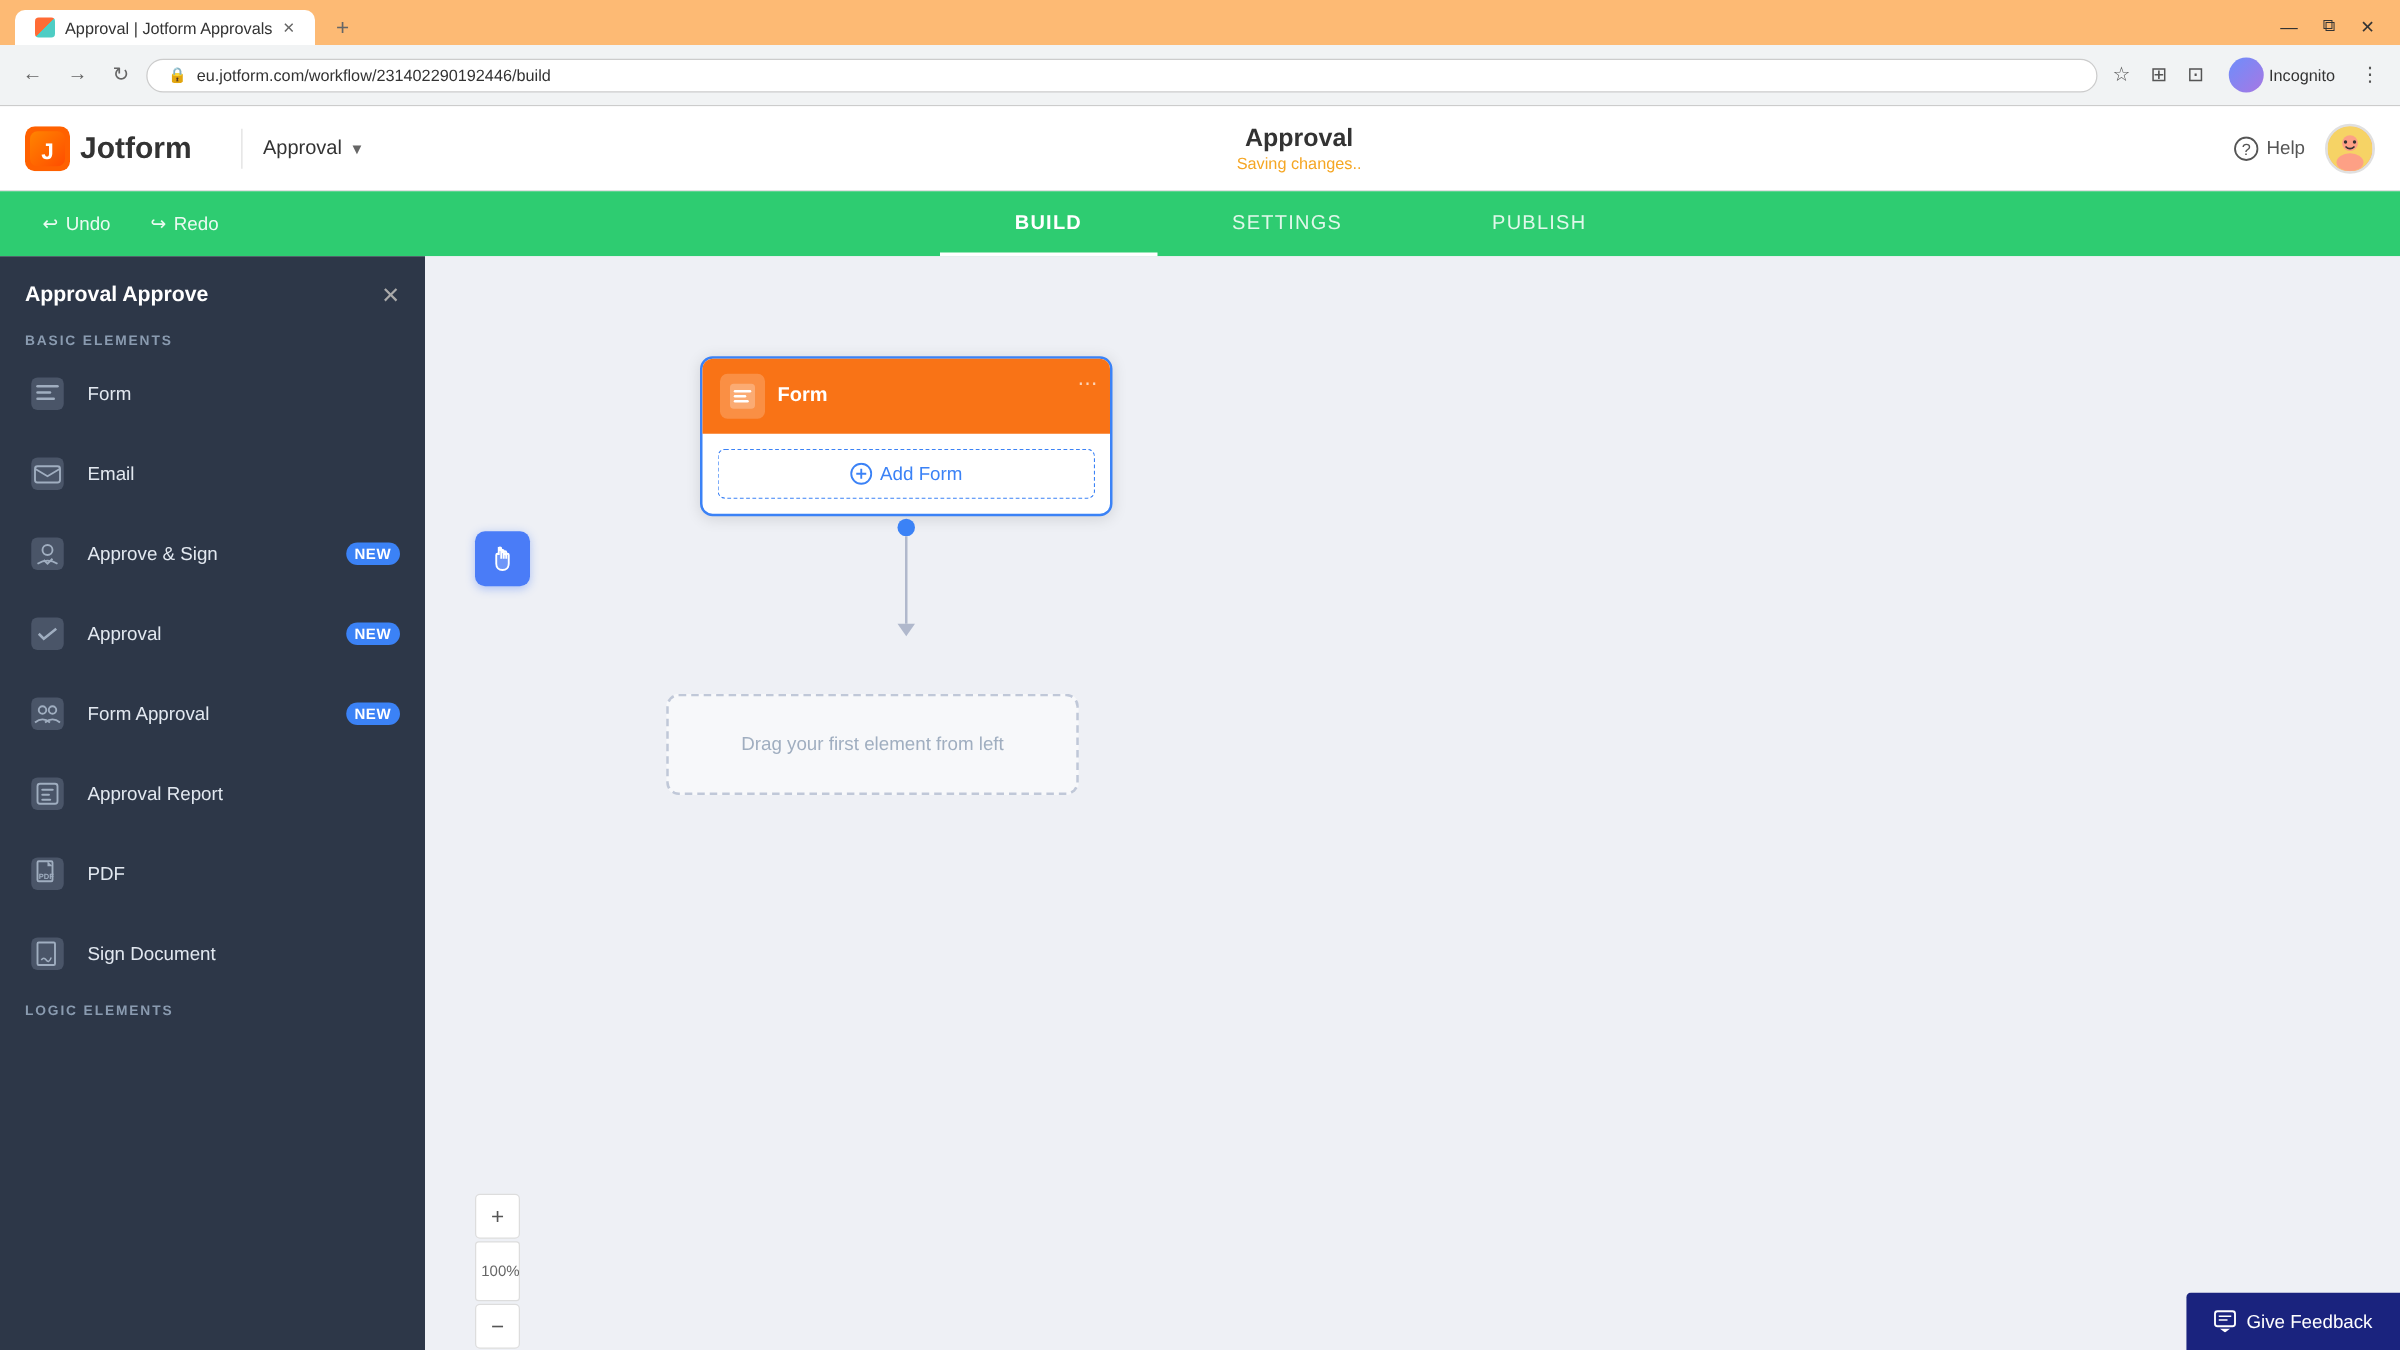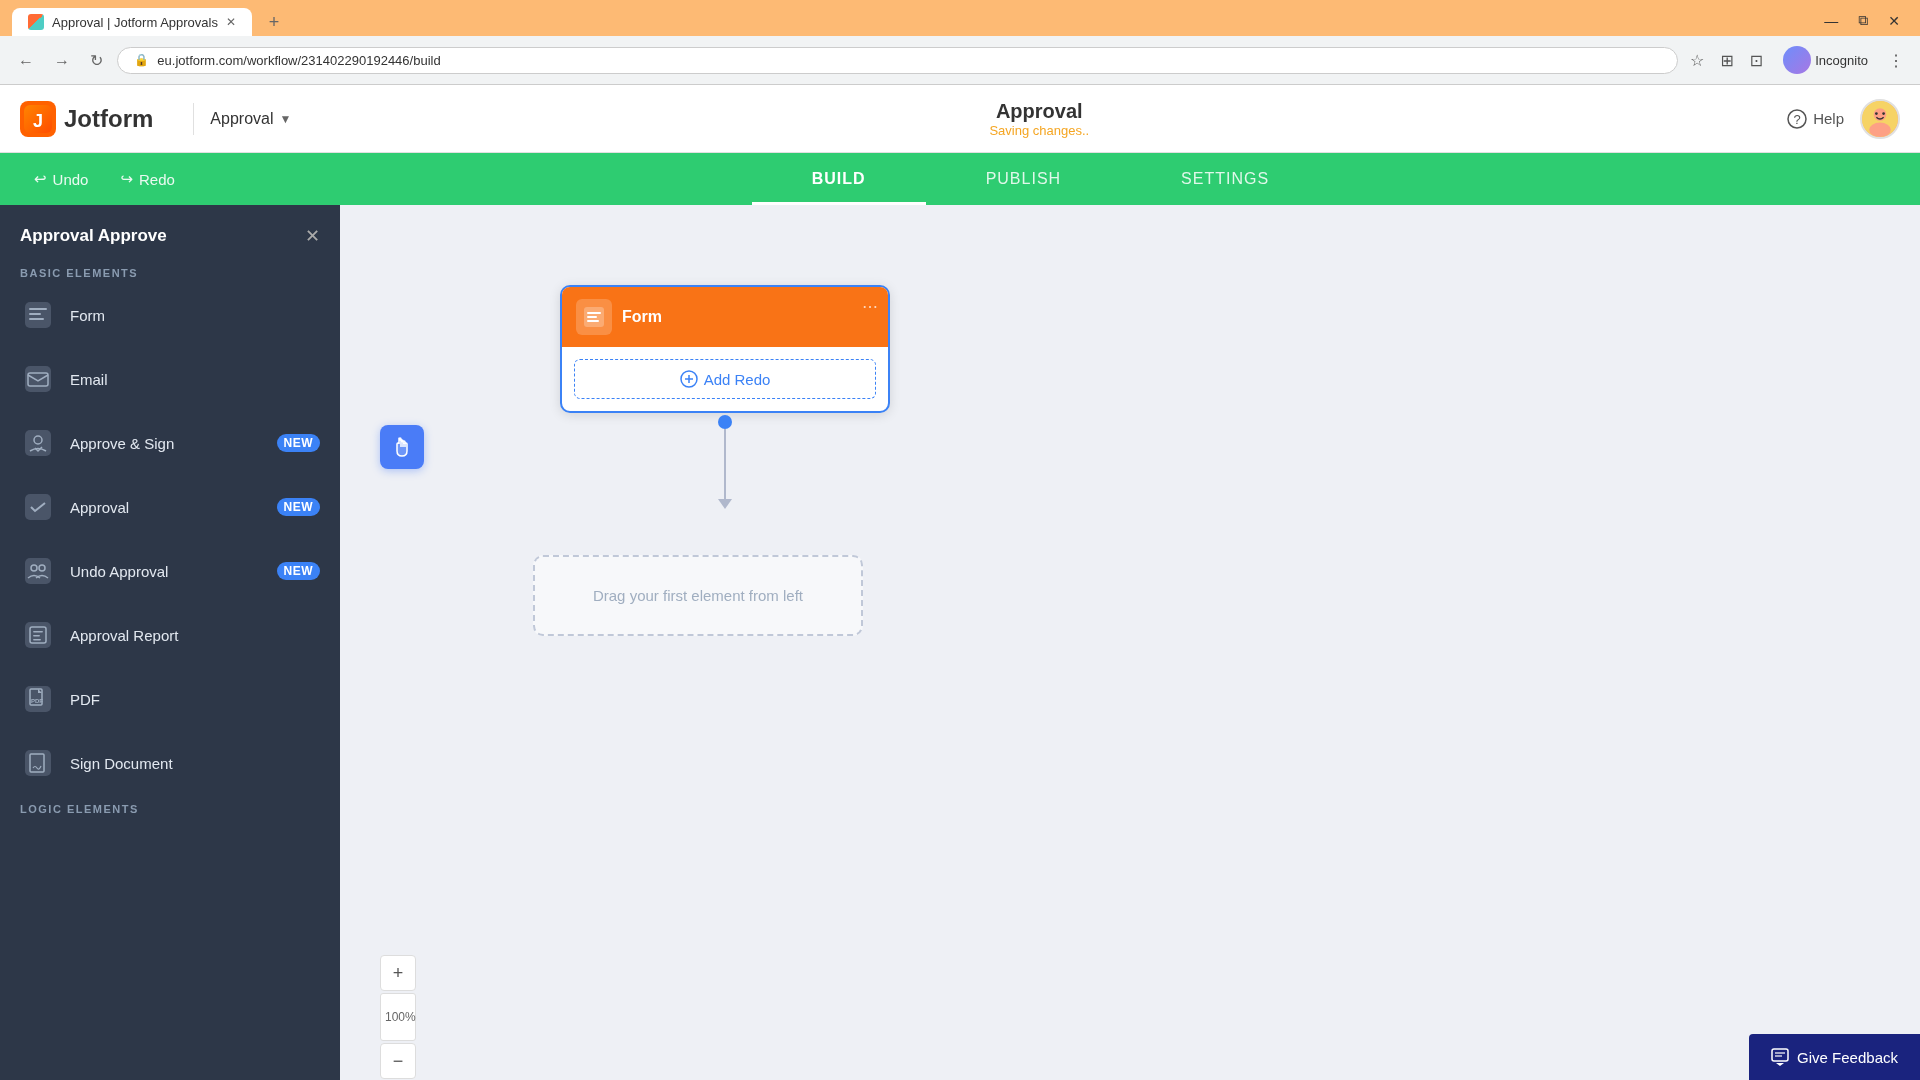--- a/index.html
+++ b/index.html
@@ -176,22 +176,22 @@
       <span>↩</span>
       <span>Undo</span>
     </button>
     <button class="toolbar-btn">
       <span>↪</span>
       <span>Redo</span>
     </button>
   </div>
   <div class="toolbar-center">
     <button class="tab-btn active">BUILD</button>
+    <button class="tab-btn">SETTINGS</button>
     <button class="tab-btn">PUBLISH</button>
-    <button class="tab-btn">SETTINGS</button>
   </div>
 </div>
 
 <div class="main-layout">
 
   <div class="sidebar">
     <div class="sidebar-header">
       <span class="sidebar-title">Approval Approve</span>
       <button class="sidebar-close">✕</button>
     </div>
@@ -247,21 +247,21 @@
     <div class="sidebar-item">
       <div class="sidebar-item-icon">
         <svg width="30" height="30" viewBox="0 0 30 30">
             <rect x="2" y="2" width="26" height="26" rx="5" fill="#4a5568"></rect>
             <circle cx="11" cy="12" r="3" fill="none" stroke="#a0aec0" stroke-width="1.5"></circle>
             <circle cx="19" cy="12" r="3" fill="none" stroke="#a0aec0" stroke-width="1.5"></circle>
             <path d="M5 22 Q11 17 17 22" fill="none" stroke="#a0aec0" stroke-width="1.5"></path>
             <path d="M13 22 Q19 17 25 22" fill="none" stroke="#a0aec0" stroke-width="1.5"></path>
           </svg>
       </div>
-      <span class="sidebar-item-label">Undo Approval</span>
+      <span class="sidebar-item-label">Form Approval</span>
       <span class="badge-new">NEW</span>
     </div>
 
     <div class="sidebar-item">
       <div class="sidebar-item-icon">
         <svg width="30" height="30" viewBox="0 0 30 30">
             <rect x="2" y="2" width="26" height="26" rx="5" fill="#4a5568"></rect>
             <rect x="7" y="7" width="16" height="16" rx="2" fill="none" stroke="#a0aec0" stroke-width="1.5"></rect>
             <rect x="10" y="11" width="10" height="1.5" rx="1" fill="#a0aec0"></rect>
             <rect x="10" y="15" width="7" height="1.5" rx="1" fill="#a0aec0"></rect>
@@ -313,21 +313,21 @@
           <span class="form-node-title">Form</span>
           <span class="form-node-dots">⋯</span>
         </div>
         <div class="form-node-body">
           <button class="add-form-btn">
             <svg width="18" height="18" viewBox="0 0 18 18">
                 <circle cx="9" cy="9" r="8" stroke="#3b82f6" stroke-width="1.5" fill="none"></circle>
                 <line x1="9" y1="5" x2="9" y2="13" stroke="#3b82f6" stroke-width="1.5"></line>
                 <line x1="5" y1="9" x2="13" y2="9" stroke="#3b82f6" stroke-width="1.5"></line>
               </svg>
-            <span>Add Redo</span>
+            <span>Add Form</span>
           </button>
         </div>
       </div>
 
       <div style="position: absolute; left: 50%; transform: translateX(-50%); top: 100%; display: flex; flex-direction: column; align-items: center;">
         <div style="width:14px;height:14px;background:#3b82f6;border-radius:50%;margin-top:2px;"></div>
         <div style="width:2px;height:70px;background:#b0b8cc;"></div>
         <div style="width:0;height:0;border-left:7px solid transparent;border-right:7px solid transparent;border-top:10px solid #b0b8cc;"></div>
       </div>
     </div>

